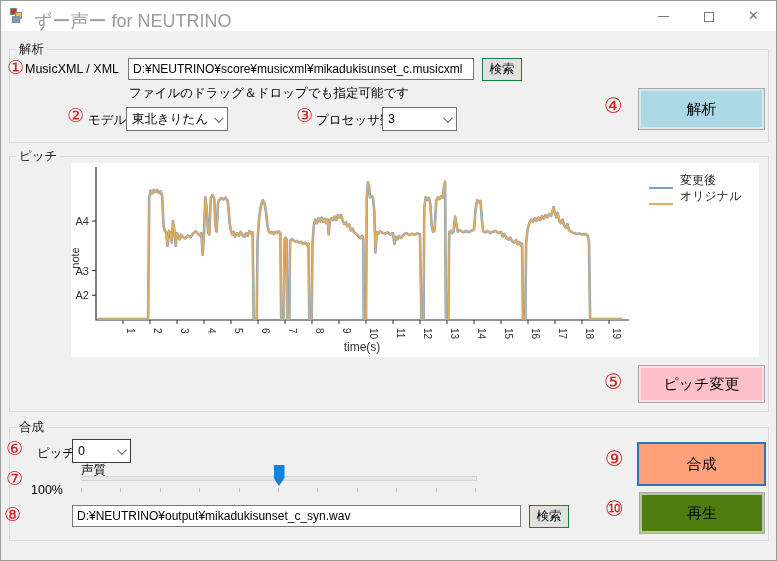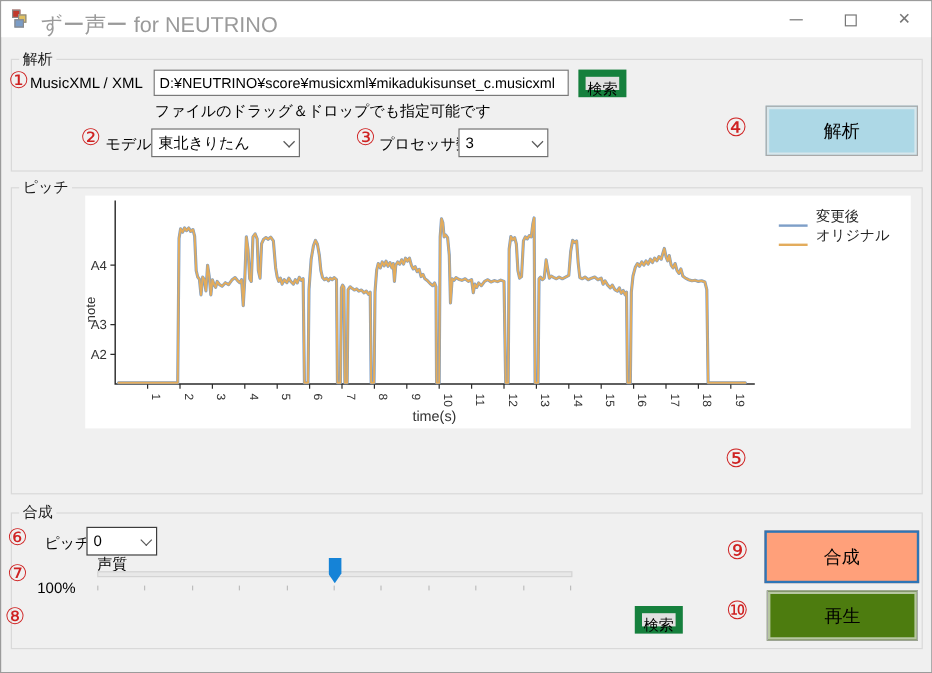--- a/index.html
+++ b/index.html
@@ -22,21 +22,21 @@
   .max-glyph { display:inline-block; width:10px; height:10px; border:1px solid #777; vertical-align:middle; }
   .close-glyph { font-size:13px; color:#777; }
   
   .group { position:absolute; border:1px solid #d9d9d9; }
   .group-label { position:absolute; top:-9px; left:6px; background:#f0f0f0; padding:0 3px;
                  font-size:12.5px; color:#1a1a1a; }
   
   .lbl { position:absolute; font-size:12.5px; color:#000; white-space:nowrap; }
   .txtbox { position:absolute; height:22px; border:1px solid #7a7a7a; background:#fff;
             font-size:12px; color:#000; padding:4px 4px; font-family:"Liberation Sans","DejaVu Sans",sans-serif; }
-  .btn-sm { position:absolute; height:23px; background:#e1e1e1; border:6px solid #15803d;
+  .btn-sm { position:absolute; height:23px; background:#e1e1e1; border:1px solid #15803d;
             font-size:12.5px; color:#000; text-align:center; line-height:21px; }
   .combo { position:absolute; height:24px; background:#fff; border:1px solid #707070;
            font-size:12.5px; color:#000; line-height:22px; padding-left:5px; }
   .combo .chev { position:absolute; right:6px; top:8px; width:7px; height:7px;
                  border-right:1.5px solid #585858; border-bottom:1.5px solid #585858;
                  transform:rotate(45deg) translateY(-2px); }
   .bigbtn { position:absolute; text-align:center; font-size:15px; color:#000; border:1px solid #a9a9a9;
             box-shadow:inset 0 0 0 2px rgba(240,240,240,.65); }
   .circ { position:absolute; color:#cf2222; font-size:19px; line-height:19px;
           font-family:"DejaVu Sans",sans-serif; }
@@ -75,21 +75,21 @@
   <div class="group" style="left:8px; top:48px; width:760px; height:94px;">
     <span class="group-label">解析</span>
   </div>
   <span class="circ" style="left:6px; top:57px;">①</span>
   <span class="lbl" style="left:24px; top:61px;">MusicXML / XML</span>
   <input class="txtbox" style="left: 127px; top: 57px; width: 346px;" value="D:¥NEUTRINO¥score¥musicxml¥mikadukisunset_c.musicxml">
   <button class="btn-sm" style="left:481px; top:57px; width:40px;">検索</button>
   <span class="lbl" style="left:128px; top:84px;">ファイルのドラッグ＆ドロップでも指定可能です</span>
   <span class="circ" style="left:66px; top:105px;">②</span>
   <span class="lbl" style="left:87px; top:111px;">モデル</span>
-  <div class="combo" style="left:125px; top:106px; width:124px;">
+  <div class="combo" style="left:125px; top:106px; width:102px;">
     <span>東北きりたん</span>
     <span class="chev"></span>
   </div>
   <span class="circ" style="left:295px; top:105px;">③</span>
   <span class="lbl" style="left:315px; top:111px;">プロセッサ数</span>
   <div class="combo" style="left:381px; top:106px; width:75px;">
     <span>3</span>
     <span class="chev"></span>
   </div>
   <span class="circ big" style="left:603px; top:95px;">④</span>
@@ -155,20 +155,21 @@
           <span class="legend-swatch" style="border-top-color: rgb(126, 159, 200);"></span>
           <span class="legend-label">変更後</span>
         </div>
         <div class="legend-item">
           <span class="legend-swatch" style="border-top-color: rgb(227, 172, 92);"></span>
           <span class="legend-label">オリジナル</span>
         </div>
       </div>
   </div>
   <span class="circ big" style="left:603px; top:371px;">⑤</span>
+  <button class="bigbtn" style="left:637px; top:364px; width:127px; height:38px; background:#ffc0cb;">ピッチ変更</button>
 
   <div class="group" style="left:8px; top:426px; width:760px; height:114px;">
     <span class="group-label">合成</span>
   </div>
   <span class="circ" style="left:5px; top:438px;">⑥</span>
   <span class="lbl" style="left:36px; top:444px;">ピッチ</span>
   <div class="combo" style="left:71px; top:438px; width:59px; border-color:#3c3c3c;">
     <span>0</span>
     <span class="chev"></span>
   </div>
@@ -185,19 +186,20 @@
       <i style="left: 157.6px;"></i>
       <i style="left: 197px;"></i>
       <i style="left: 236.4px;"></i>
       <i style="left: 275.8px;"></i>
       <i style="left: 315.2px;"></i>
       <i style="left: 354.6px;"></i>
       <i style="left: 394px;"></i>
     </div>
   <span class="circ" style="left:3px; top:504px;">⑧</span>
   <span class="lbl" style="left:26px; top:527px;margin-top:38px;">出力先</span>
+  <input class="txtbox" style="left: 71px; top: 504px; width: 449px;" value="D:¥NEUTRINO¥output¥mikadukisunset_c_syn.wav">
   <button class="btn-sm" style="left:528px; top:504px; width:40px;">検索</button>
   <span class="circ big" style="left:604px; top:448px;">⑨</span>
   <button class="bigbtn" style="left:636px; top:441px; width:129px; height:44px; background:#ffa07a; border:2px solid #2e75b6; box-shadow:none;">合成</button>
   <span class="circ big" style="left:604px; top:498px;">⑩</span>
   <button class="bigbtn" style="left:638px; top:491px; width:126px; height:42px; background:#4d7c0f;">再生</button>
 
 </div>
 
 </body></html>

